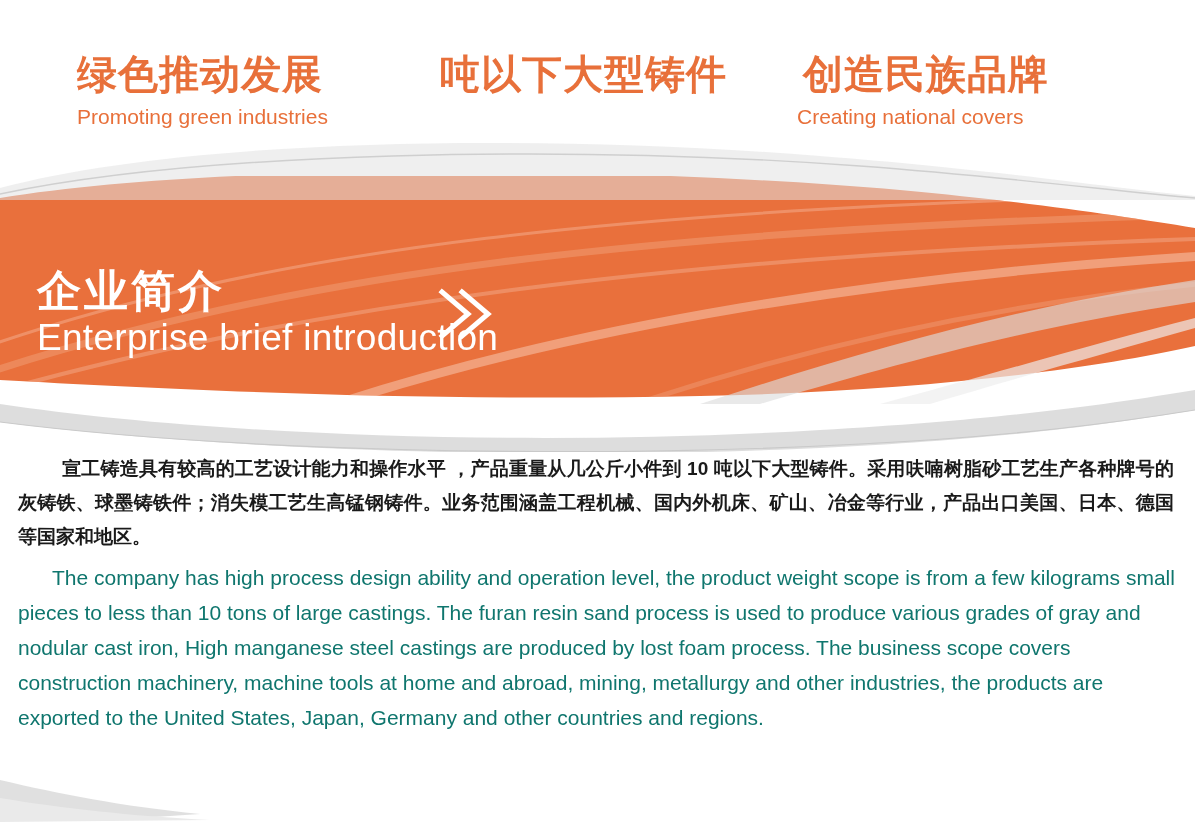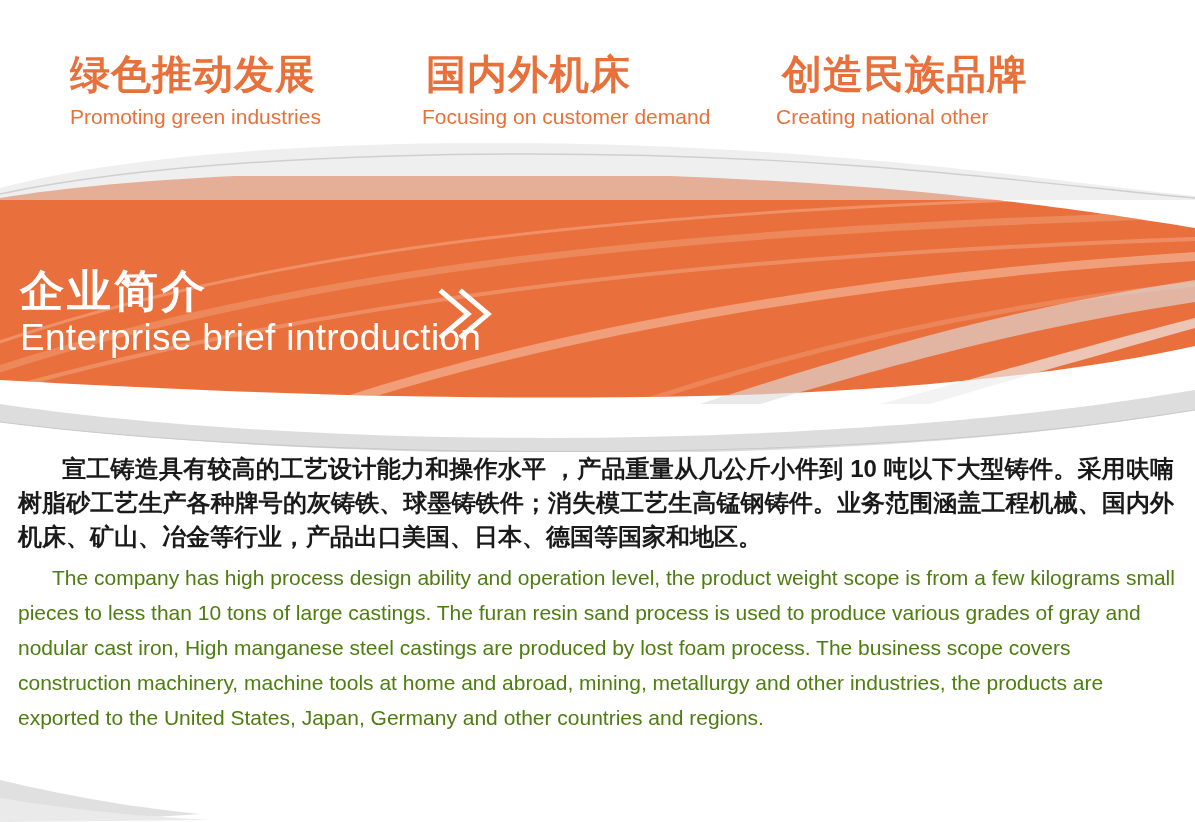--- a/index.html
+++ b/index.html
@@ -28,20 +28,21 @@
     left: 70px;
     display: flex;
     flex-direction: row;
     align-items: flex-start;
     gap: 0;
   }
   .slogan {
     display: flex;
     flex-direction: column;
     align-items: flex-start;
+    margin-left: 7px;
   }
   .slogan-cn {
     font-size: 40px;
     line-height: 52px;
     font-weight: bold;
     color: #E8703A;
     letter-spacing: 1px;
     white-space: nowrap;
   }
   .slogan-en {
@@ -67,21 +68,21 @@
     height: 228px;
     overflow: hidden;
   }
   .band-svg {
     position: absolute;
     left: 0;
     top: 0;
   }
   .band-text {
     position: absolute;
-    left: 20px;
+    left: 37px;
     top: 88px;
     z-index: 5;
     color: #ffffff;
   }
   .band-title-cn {
     font-size: 44px;
     line-height: 54px;
     font-weight: bold;
     letter-spacing: 3px;
   }
@@ -98,33 +99,33 @@
   }
 
   
   .content {
     position: absolute;
     left: 18px;
     top: 452px;
     width: 1160px;
   }
   .para-cn {
-    font-size: 24px;
+    font-size: 19px;
     line-height: 34px;
     color: #1a1a1a;
     text-align: justify;
     margin: 0 4px 6px 0;
     font-weight: bold;
     letter-spacing: 0px;
   }
   .para-cn .indent { display: inline-block; width: 44px; }
   .para-en {
     font-size: 21px;
     line-height: 35px;
-    color: #4d7c0f;
+    color: #0f766e;
     text-align: left;
     margin: 0;
     padding-left: 0px;
   }
   .para-en .indent { display: inline-block; width: 34px; }
 
   
   .bottom-wave {
     position: absolute;
     left: 0;
@@ -138,26 +139,25 @@
 <body>
 
 <div class="page">
 
   <div class="slogans">
     <div class="slogan s1">
       <div class="slogan-cn">绿色推动发展</div>
       <div class="slogan-en">Promoting green industries</div>
     </div>
     <div class="slogan s2">
-      <div class="slogan-cn">国内外机床</div>
-      <div class="slogan-en">Focusing on customer demand</div>
+      <div class="slogan-cn">吨以下大型铸件</div>
     </div>
     <div class="slogan s3">
       <div class="slogan-cn">创造民族品牌</div>
-      <div class="slogan-en">Creating national other</div>
+      <div class="slogan-en">Creating national covers</div>
     </div>
   </div>
 
   <svg class="band-svg" style="position:absolute;left:0;top:130px;z-index:1;" width="1195" height="70" viewBox="0 0 1195 70">
     <path d="M0,58 C180,10 520,2 820,26 C1000,40 1110,58 1195,66 L1195,70 L0,70 Z" fill="#E2E2E2" opacity="0.55"></path>
     <path d="M0,64 C200,22 560,14 860,36 C1020,48 1120,62 1195,68" fill="none" stroke="#CFCFCF" stroke-width="1.4"></path>
   </svg>
 
   <div class="band">
     <svg class="band-svg" width="1195" height="228" viewBox="0 0 1195 228" preserveAspectRatio="none">

